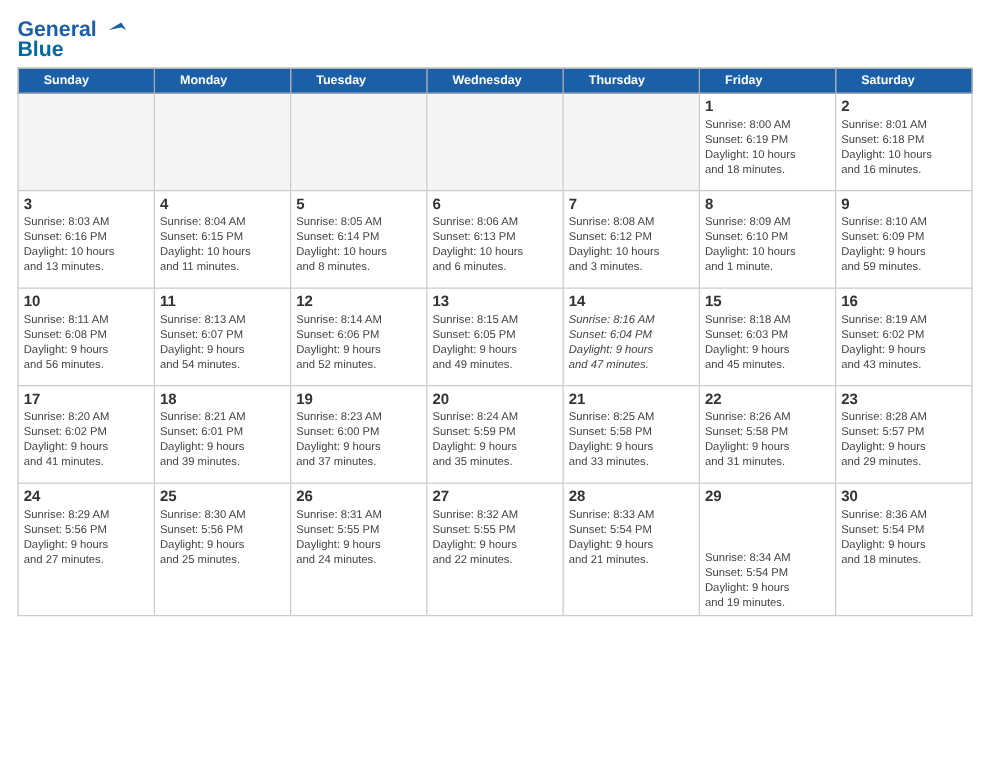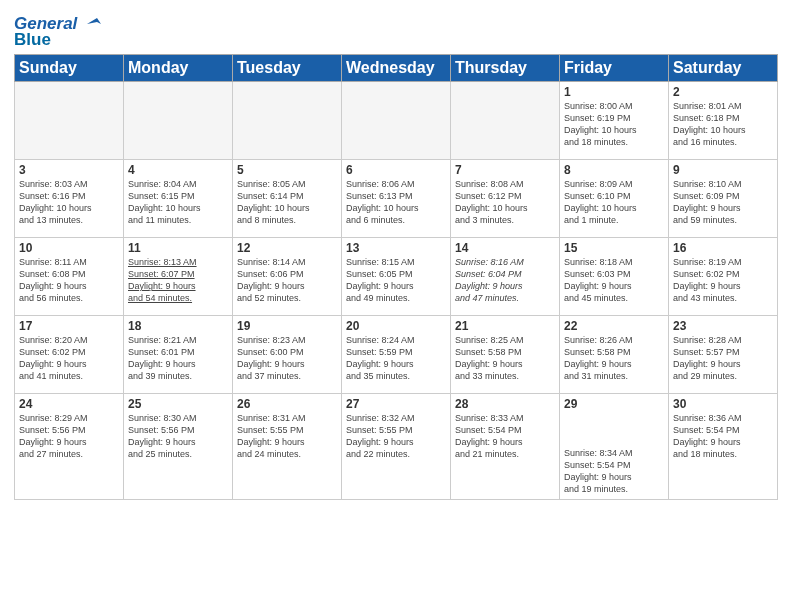--- a/index.html
+++ b/index.html
@@ -40,23 +40,23 @@
       color: #333;
     }
     table {
       width: 100%;
       border-collapse: collapse;
       table-layout: fixed;
     }
     thead th {
       background-color: #1a5fa8;
       color: #fff;
-      font-size: 16px;
+      font-size: 10px;
       font-weight: bold;
-      padding: 4px 4px;
+      padding: 4px 20px;
       text-align: left;
       border: 1px solid #aaa;
     }
     td {
       border: 1px solid #ccc;
       vertical-align: top;
       padding: 3px 4px;
       font-size: 9.5px;
       color: #333;
       height: 78px;
@@ -77,21 +77,21 @@
       color: #444;
       line-height: 1.35;
     }
   </style>
 </head>
 <body>
 
 <div class="page">
   <div class="header">
     <div class="logo">
-      <div style="display:flex;gap:2px;font-style:italic;">
+      <div style="display:flex;gap:2px;">
         <span style="font-size:17px;font-weight:bold;color:#333;font-family:Arial;">
           <span style="color:#1a5fa8;">General</span>
         </span>
         <svg width="26" height="20" viewBox="0 0 26 20">
           <polygon points="8,10 18,4 22,10 18,8" fill="#1a5fa8"></polygon>
           <polygon points="18,8 22,10 26,6 22,10" fill="#4a9fd4"></polygon>
         </svg>
       </div>
       <span style="font-size:17px;font-weight:bold;color:#0369a1;font-family:Arial;margin-top:-4px;">Blue</span>
     </div>
@@ -187,21 +187,21 @@
         <tr>
           <td>
             <span class="day-num">10</span>
             <div class="day-info" style="white-space: pre-line;">Sunrise: 8:11 AM
 Sunset: 6:08 PM
 Daylight: 9 hours
 and 56 minutes.</div>
           </td>
           <td>
             <span class="day-num">11</span>
-            <div class="day-info" style="white-space: pre-line; text-decoration: underline;">Sunrise: 8:13 AM
+            <div class="day-info" style="white-space: pre-line;">Sunrise: 8:13 AM
 Sunset: 6:07 PM
 Daylight: 9 hours
 and 54 minutes.</div>
           </td>
           <td>
             <span class="day-num">12</span>
             <div class="day-info" style="white-space: pre-line;">Sunrise: 8:14 AM
 Sunset: 6:06 PM
 Daylight: 9 hours
 and 52 minutes.</div>

